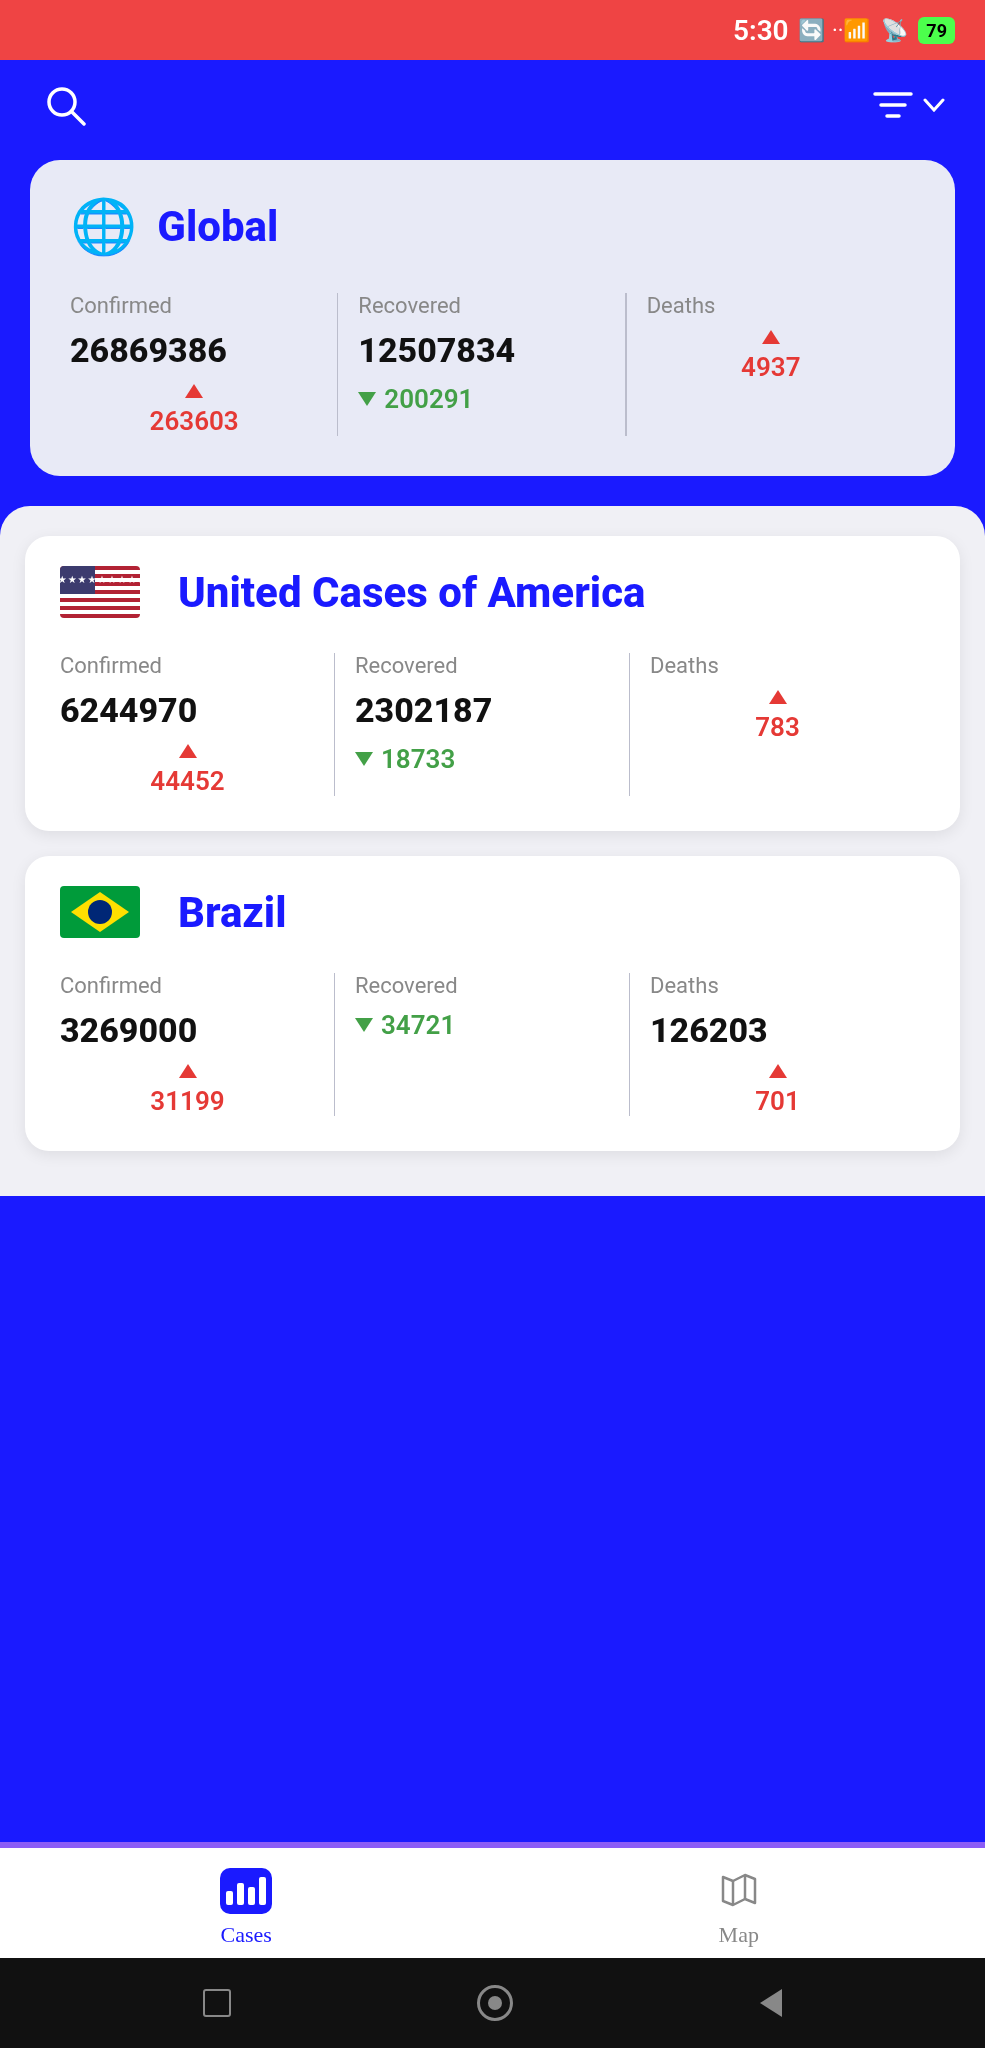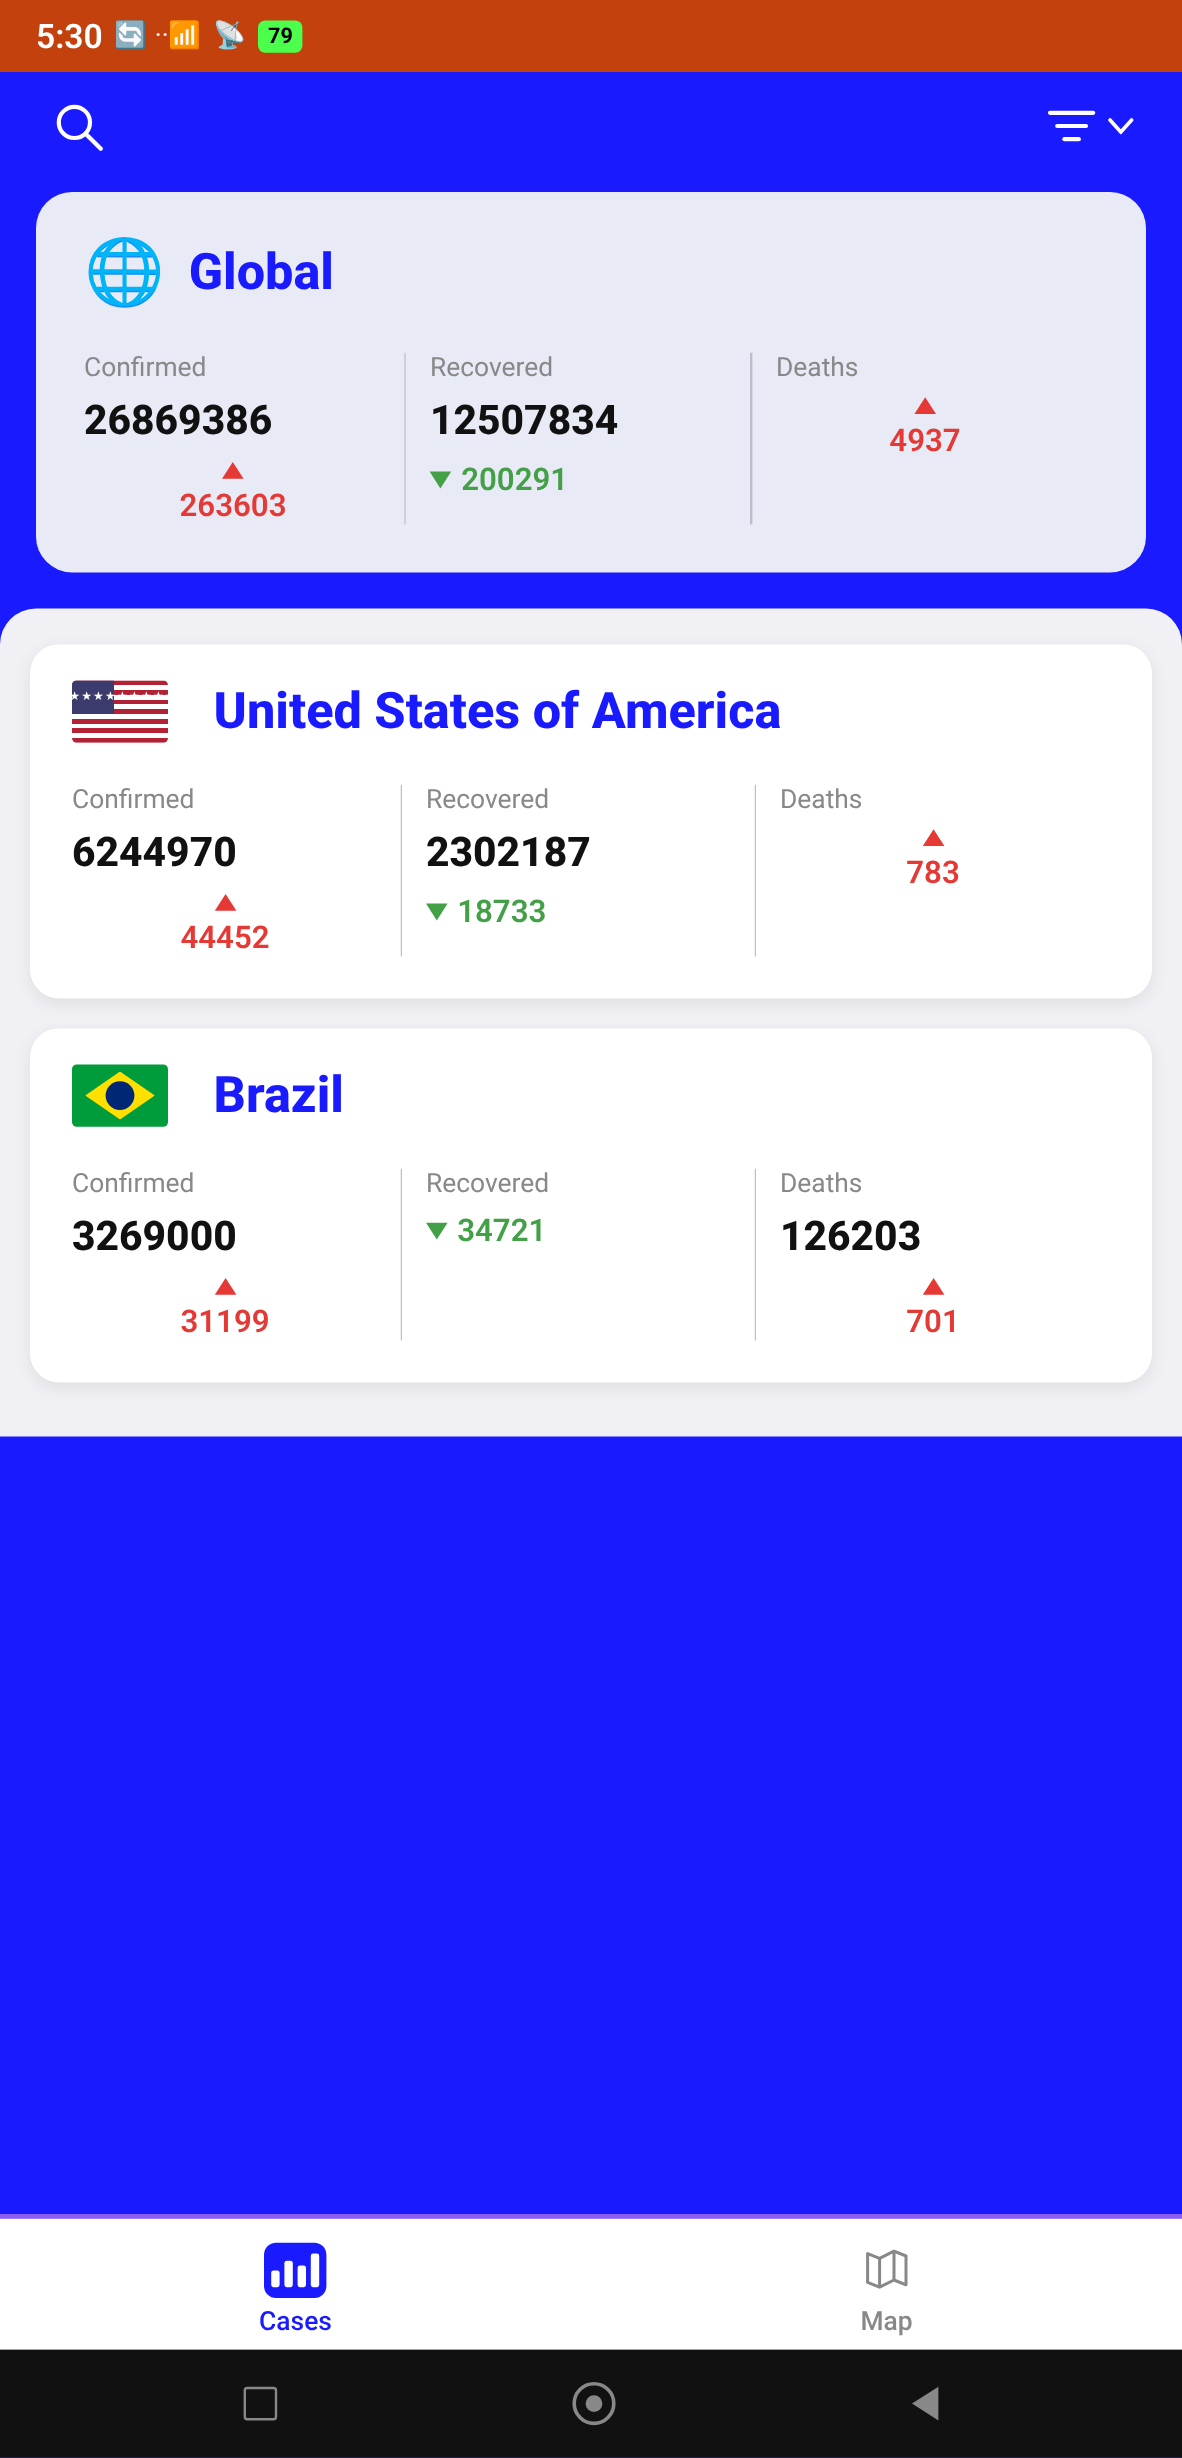--- a/index.html
+++ b/index.html
@@ -11,24 +11,24 @@
       font-family: 'Roboto', Arial, sans-serif;
       background: #1a1aff;
       position: relative;
       overflow-x: hidden;
     }
 
     
     .status-bar {
       width: 100%;
       height: 60px;
-      background: #c2410c;
-      display: flex;
-      align-items: center;
-      justify-content: flex-start;
+      background: #ef4444;
+      display: flex;
+      align-items: center;
+      justify-content: flex-end;
       padding: 0 30px;
     }
     .status-bar-left {
       display: flex;
       align-items: center;
       gap: 10px;
     }
     .status-time {
       color: white;
       font-size: 28px;
@@ -242,23 +242,24 @@
 
     
     .bottom-nav {
       position: sticky;
       bottom: 0;
       background: white;
       display: flex;
       align-items: flex-end;
       justify-content: space-around;
       padding: 18px 0 10px 0;
-      border-top: 4px solid #8b5cf6;
+      border-top: 6px solid #8b5cf6;
       width: 100%;
       margin-top: 0;
+      font-family: Liberation Serif, serif;
     }
     .nav-item {
       display: flex;
       flex-direction: column;
       align-items: center;
       gap: 6px;
       cursor: pointer;
       flex: 1;
     }
     .nav-icon-wrap {
@@ -442,21 +443,21 @@
       <div class="country-card">
         <div class="card-header">
 
           <div class="usa-flag">
             <div class="usa-flag-inner">
               <div class="usa-flag-canton">
                 <span style="color:white;font-size:10px;letter-spacing:1px;line-height:1.2;padding:2px;">★★★★★★★★★★★★★★★★★★★★★★★★★★★★★★★★★★★★★★★★★★★★★★★★★★</span>
               </div>
             </div>
           </div>
-          <span class="card-title">United States of America</span>
+          <span class="card-title">United Cases of America</span>
         </div>
         <div class="stats-row">
           <div class="stat-col">
             <div class="stat-label">Confirmed</div>
             <div class="stat-value">6244970</div>
             <div class="stat-delta delta-up">
               <div class="delta-arrow-up"></div>
               <span>44452</span>
             </div>
           </div>

